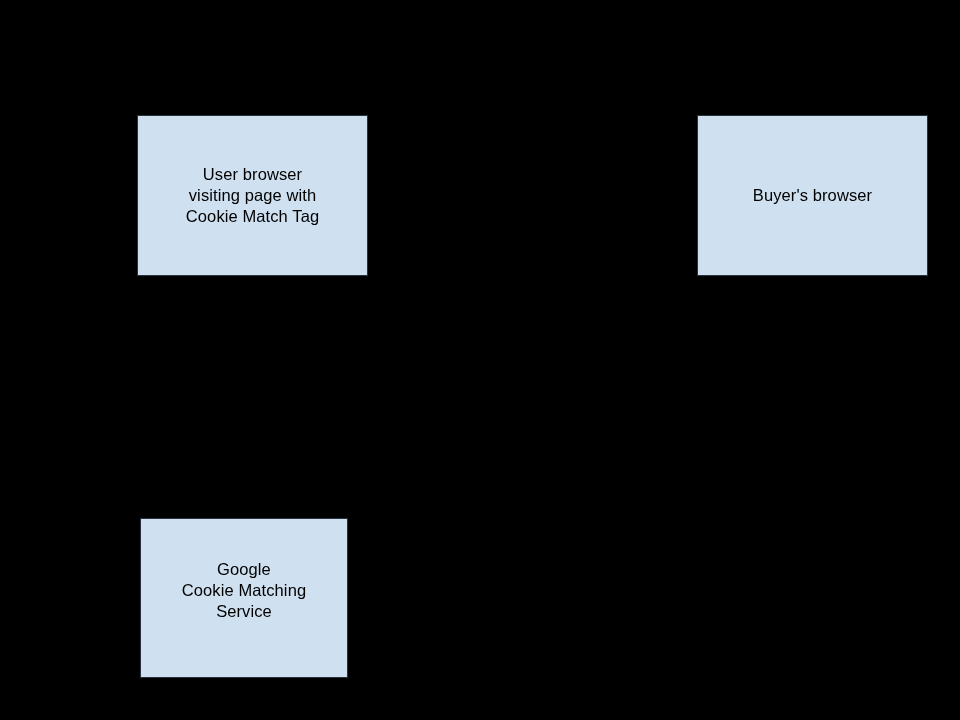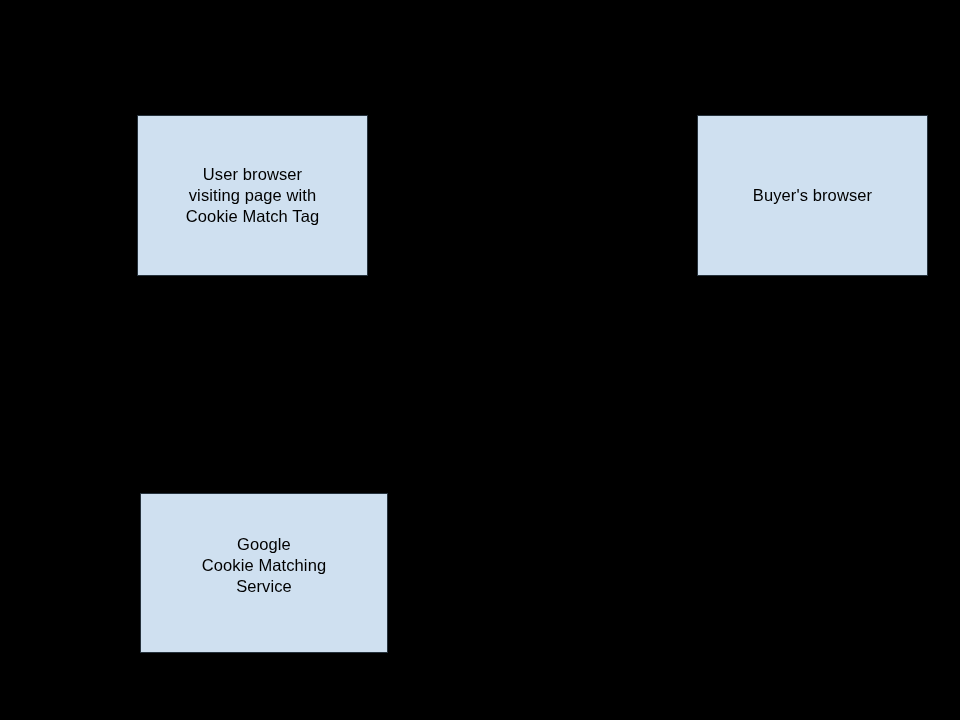--- a/index.html
+++ b/index.html
@@ -45,22 +45,22 @@
     height: 161px;
   }
   #node-buyers-service {
     left: 697px;
     top: 115px;
     width: 231px;
     height: 161px;
   }
   #node-google-cookie-matching-service {
     left: 140px;
-    top: 493px;
-    width: 248px;
+    top: 518px;
+    width: 208px;
     height: 160px;
   }
   
   #node-google-cookie-matching-service .node-label {
     transform: translateY(-8px);
   }
   
   #connector-layer {
     position: absolute;
     left: 0;

